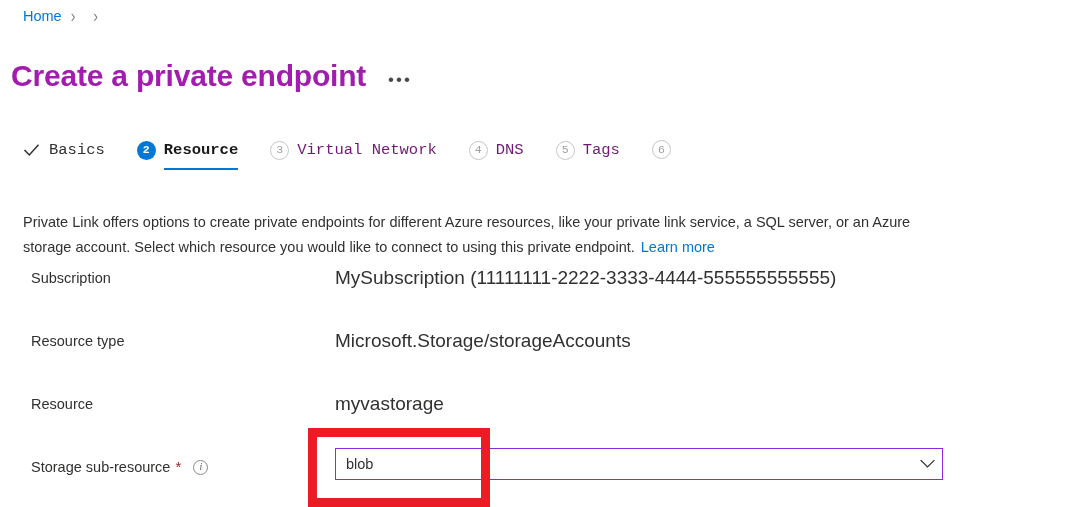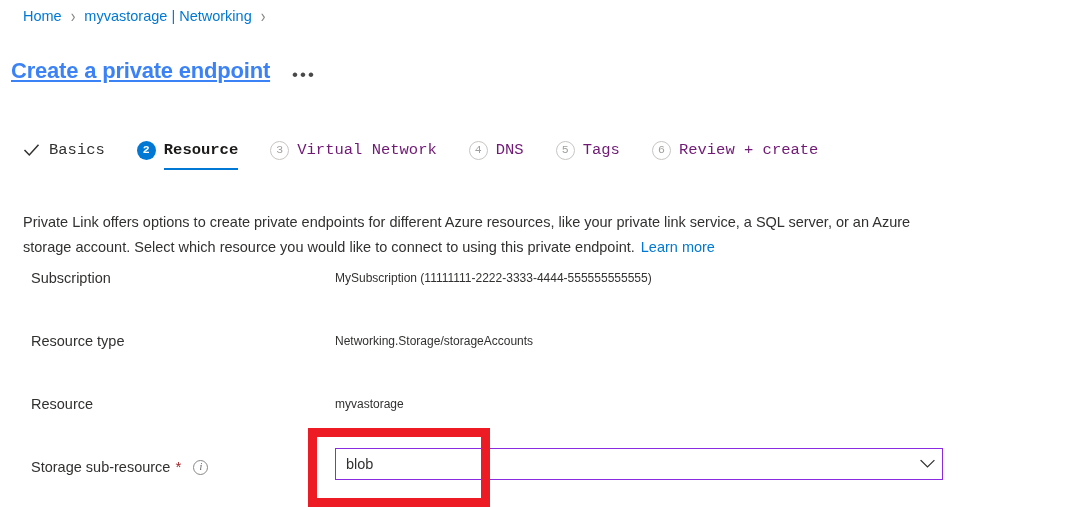--- a/index.html
+++ b/index.html
@@ -25,22 +25,22 @@
     color: #8a8886; margin: 0 9px; font-size: 14px;
     display: inline-block; transform: scaleY(1.25);
   }
 
   
   .title-row {
     position: absolute; left: 11px; top: 36px;
     display: flex; align-items: center;
   }
   .page-title {
-    font-size: 22px; font-weight: 600; letter-spacing: -0.2px;
-    color: #3b82f6; line-height: 40px; text-decoration: underline;
+    font-size: 30px; font-weight: 600; letter-spacing: -0.2px;
+    color: #a21caf; line-height: 40px;
   }
   .ellipsis-btn {
     margin-left: 22px; margin-top: 8px;
     color: #49494a; font-size: 17px; letter-spacing: 2px;
     cursor: pointer; line-height: 14px;
   }
 
   
   .tabs {
     position: absolute; left: 22px; top: 140px;
@@ -93,21 +93,21 @@
   .req { color: #a4262c; margin-left: 5px; font-size: 15px; line-height: 14px; }
   .info-icon {
     margin-left: 12px; width: 15px; height: 15px; border-radius: 50%;
     border: 1px solid #8a8886; color: #605e5c;
     display: inline-flex; align-items: center; justify-content: center;
     font-size: 10px; font-family: "Liberation Serif", serif;
     font-style: italic; cursor: pointer; flex: none;
   }
   .row .val {
     position: absolute; left: 312px; top: 2px;
-    font-size: 12px; color: #323130; line-height: 20px;
+    font-size: 19px; color: #323130; line-height: 20px;
   }
 
   
   .dropdown {
     position: absolute; left: 312px; top: -7px;
     width: 608px; height: 32px;
     border: 1px solid #8a2be2; background: #fff;
     display: flex; align-items: center; cursor: pointer;
   }
   .dropdown .dd-value {
@@ -127,21 +127,20 @@
   }
 </style>
 </head>
 <body>
 
 <div class="page">
 
   <nav class="breadcrumb">
     <span class="crumb-link">Home</span>
     <span class="crumb-sep">›</span>
-    <span class="crumb-link">myvastorage | Networking</span>
     <span class="crumb-sep">›</span>
   </nav>
 
   <div class="title-row">
     <h1 class="page-title">Create a private endpoint</h1>
     <span class="ellipsis-btn">•••</span>
   </div>
 
   <div class="tabs">
 
@@ -170,38 +169,37 @@
       <span class="label">DNS</span>
     </div>
 
     <div class="tab upcoming">
       <span class="marker">5</span>
       <span class="label">Tags</span>
     </div>
 
     <div class="tab upcoming">
       <span class="marker">6</span>
-      <span class="label">Review + create</span>
     </div>
   </div>
 
   <p class="description">
     <span>Private Link offers options to create private endpoints for different Azure resources, like your private link service, a SQL server, or an Azure storage account. Select which resource you would like to connect to using this private endpoint.</span><span class="learn-more">Learn more</span>
   </p>
 
   <div class="form">
 
     <div class="row">
       <div class="lbl">Subscription</div>
       <div class="val">MySubscription (11111111-2222-3333-4444-555555555555)</div>
     </div>
 
     <div class="row">
       <div class="lbl">Resource type</div>
-      <div class="val">Networking.Storage/storageAccounts</div>
+      <div class="val">Microsoft.Storage/storageAccounts</div>
     </div>
 
     <div class="row">
       <div class="lbl">Resource</div>
       <div class="val">myvastorage</div>
     </div>
 
     <div class="row">
       <div class="lbl">
         <span>Storage sub-resource</span>

